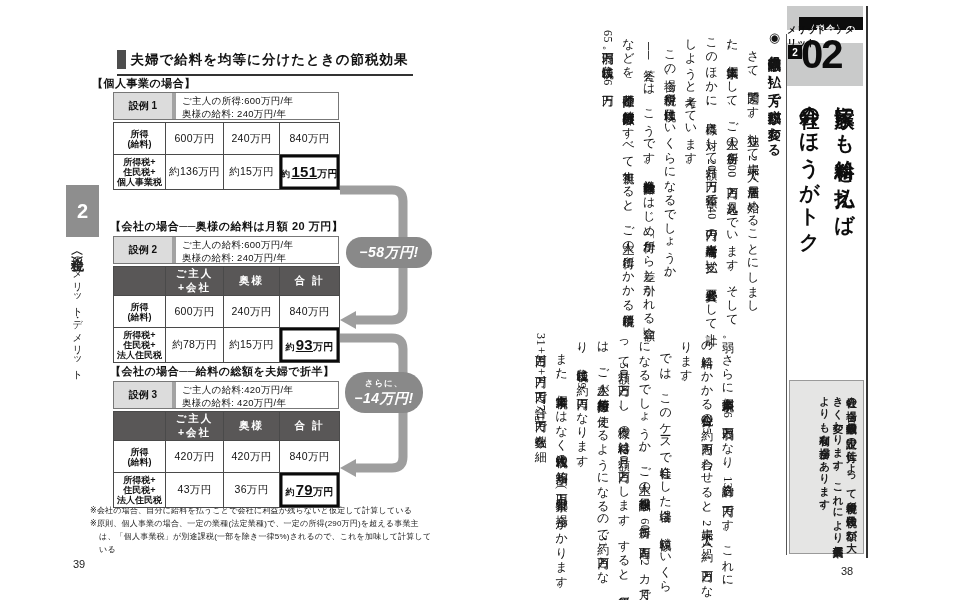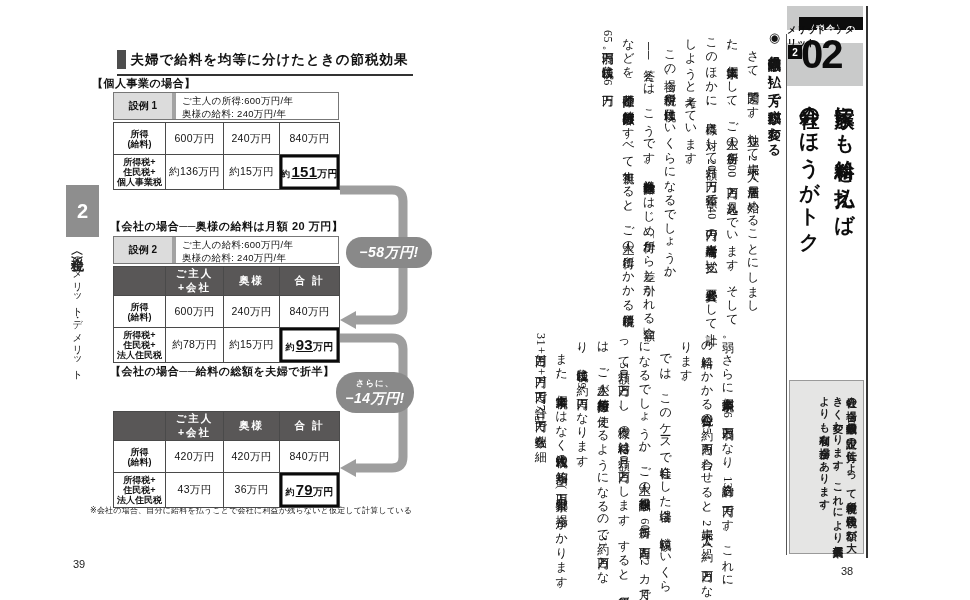--- a/index.html
+++ b/index.html
@@ -185,20 +185,27 @@
         <td class="val">約15万円</td>
         <td class="val boxed">
           <span class="pfx">約</span><span class="big">93</span><span class="sfx">万円</span>
         </td>
       </tr>
     </tbody>
       </table>
   </div>
 
   <div class="abs sec-label" style="left:110px;top:364px;">【会社の場合──給料の総額を夫婦で折半】</div>
+  <div class="abs case-box" style="left:113px;top:381px;">
+    <div class="case-label">設例 3</div>
+    <div class="case-lines">
+      <div>ご主人の給料:420万円/年</div>
+      <div>奥様の給料: 420万円/年</div>
+    </div>
+  </div>
   <div class="abs tbl-wrap" style="left:113px;top:411px;">
     <table class="tax">
       <colgroup>
           <col class="c0">
           <col class="c1">
           <col class="c2">
           <col class="c3">
         </colgroup>
       <tbody>
           <tr>
@@ -235,27 +242,28 @@
   <svg class="abs arrows" width="970" height="600" viewBox="0 0 970 600">
     <path d="M 340 190 L 392 190 Q 403 190 403 201 L 403 309 Q 403 320 392 320 L 354 320" fill="none" stroke="#9e9e9e" stroke-width="9"></path>
     <polygon points="356,311 356,329 340,320" fill="#9e9e9e"></polygon>
     <path d="M 340 338 L 392 338 Q 403 338 403 349 L 403 457 Q 403 468 392 468 L 354 468" fill="none" stroke="#9e9e9e" stroke-width="9"></path>
     <polygon points="356,459 356,477 340,468" fill="#9e9e9e"></polygon>
   </svg>
 
   <div class="abs bubble" style="left:346px;top:237px;width:86px;height:31px;">
     <div class="big-line">−58万円!</div>
   </div>
-  <div class="abs bubble" style="left:336px;top:372px;width:78px;height:41px;border-radius:20px;">
+  <div class="abs bubble" style="left:345px;top:372px;width:78px;height:41px;border-radius:20px;">
     <div class="small-line">さらに、</div>
     <div class="big-line">−14万円!</div>
   </div>
 
   <div class="abs footnotes">
     <div>※会社の場合、自分に給料を払うことで会社に利益が残らないと仮定して計算している</div>
+    <div>※原則、個人事業の場合、一定の業種(法定業種)で、一定の所得(290万円)を超える事業主は、「個人事業税」が別途課税(一部を除き一律5%)されるので、これを加味して計算している</div>
   </div>
   <div class="abs pageno" style="left:73px;top:558px;">39</div>
 
   <div class="abs ruleA"></div>
   <div class="abs ruleB"></div>
 
   <div class="abs band"></div>
   <div class="abs series-bar">〈税金〉の</div>
   <div class="abs series-bar2">メリット・デメリット</div>
   <div class="abs chap-sq">2</div>

